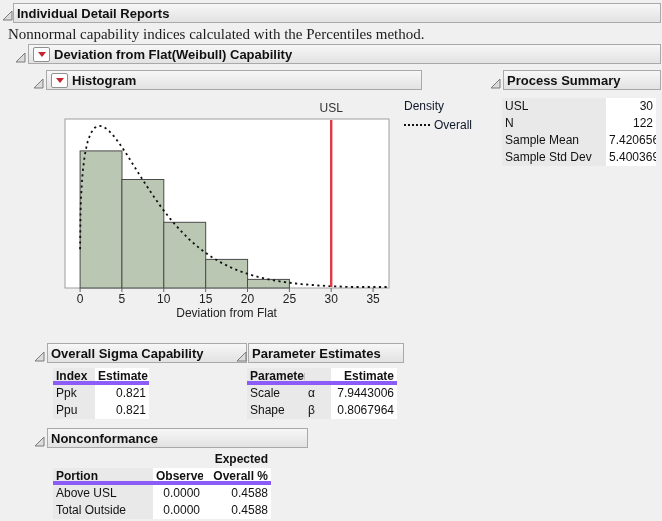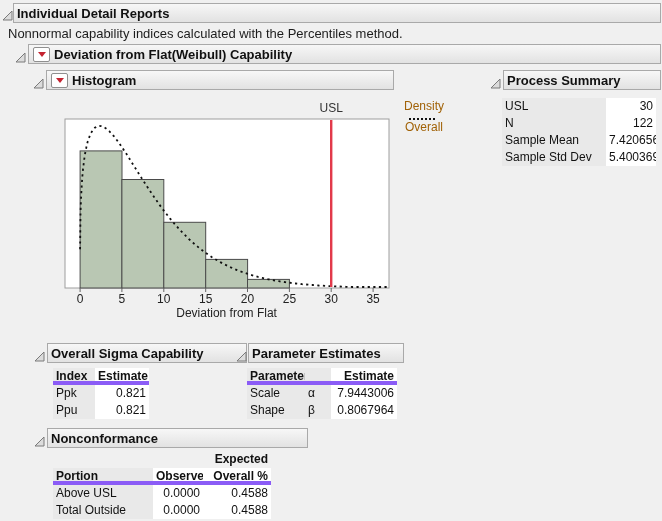--- a/index.html
+++ b/index.html
@@ -16,31 +16,31 @@
     font-weight:bold; font-size:13px; padding-left:3px; white-space:nowrap;
   }
   .disc { position:absolute; width:11px; height:11px; cursor:pointer; }
   .rtbtn {
     width:15px; height:13px; background:#fff; border:1px solid #8f8f8f;
     border-radius:2px; display:inline-flex; align-items:center; justify-content:center;
     margin:0 4px 0 1px; flex:0 0 auto; cursor:pointer;
   }
   .rtbtn .tri { width:0; height:0; border-left:4px solid transparent;
     border-right:4px solid transparent; border-top:5px solid #c42330; }
-  .subtitle { position:absolute; left:8px; top:26px; font-size:13px; color:#1c1c1c; }
+  .subtitle { position:absolute; left:8px; top:26px; font-size:15px; color:#1c1c1c;font-family:Liberation Serif, serif; }
   .tbl { position:absolute; display:grid; font-size:12px; line-height:17px; }
   .tbl span { display:block; height:17px; padding:0 3px; box-sizing:border-box;
     background:#fff; white-space:nowrap; overflow:hidden; }
   .tbl .g { background:#e9e9e9; }
   .tbl .h { font-weight:bold; border-bottom:4px solid #8b5cf6; }
   .tbl .h0 { font-weight:bold; background:transparent; }
   .tbl .r { text-align:right; }
   .tbl .t { background:transparent; }
-  .legend { position:absolute; left:404px; top:99px; font-size:12px; color:#a16207; }
-  .legend .row { margin-top:5px; display:flex; align-items:center;flex-direction:column; }
+  .legend { position:absolute; left:404px; top:99px; font-size:12px; color:#0f172a; }
+  .legend .row { margin-top:5px; display:flex; align-items:center; }
   .dotline { display:inline-block; width:26px; height:0;
     border-top:2px dotted #111; margin-right:4px; }
   svg text { font-family:"Liberation Sans","DejaVu Sans",sans-serif; }
 </style>
 </head>
 <body>
 
 <div class="page">
 
   <span class="disc" style="left:2px; top:7px;">
@@ -64,21 +64,21 @@
         <span class="tri"></span>
       </span>
     <span>Deviation from Flat(Weibull) Capability</span>
   </div>
 
   <span class="disc" style="left:33px; top:75px;">
     <svg width="11" height="11" viewBox="0 0 11 11">
         <path d="M10 1 L10 10 L1 10 Z" fill="#dcdcdc" stroke="#7a7a7a" stroke-width="1"></path>
       </svg>
   </span>
-  <div class="obar" style="left:46px; top:70px; width:348px;">
+  <div class="obar" style="left:46px; top:70px; width:376px;">
     <span class="rtbtn">
         <span class="tri"></span>
       </span>
     <span>Histogram</span>
   </div>
 
   <span class="disc" style="left:490px; top:75px;">
     <svg width="11" height="11" viewBox="0 0 11 11">
         <path d="M10 1 L10 10 L1 10 Z" fill="#dcdcdc" stroke="#7a7a7a" stroke-width="1"></path>
       </svg>

